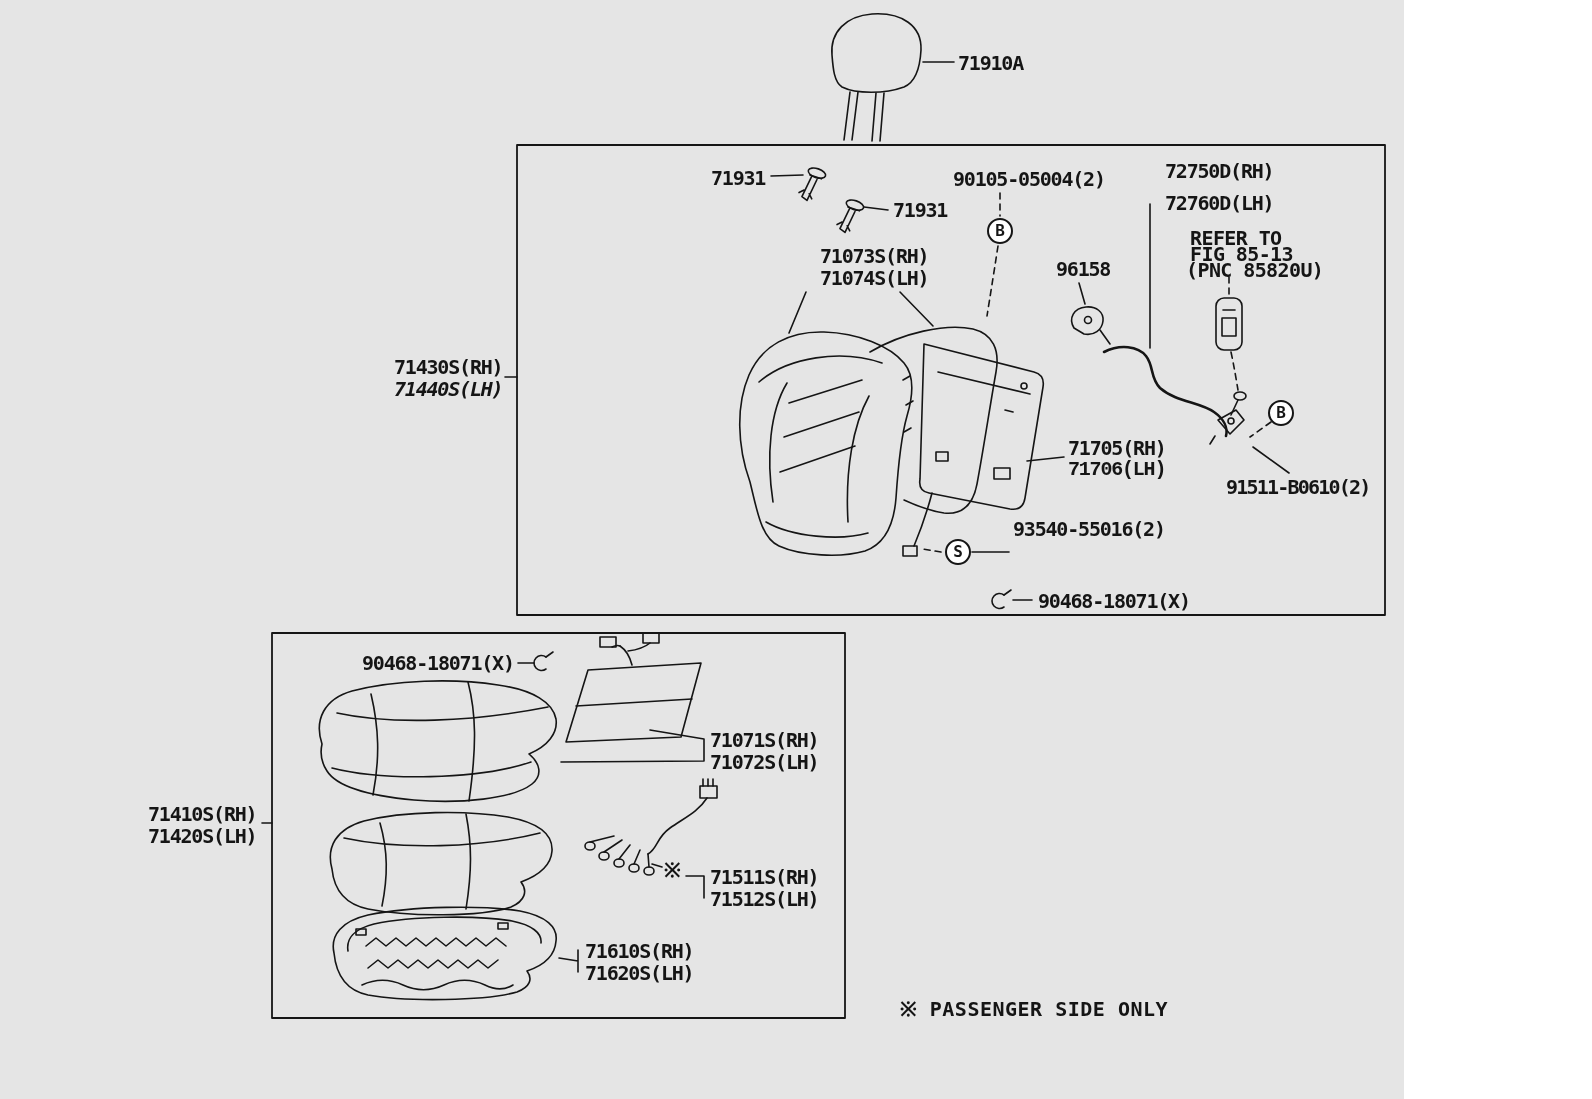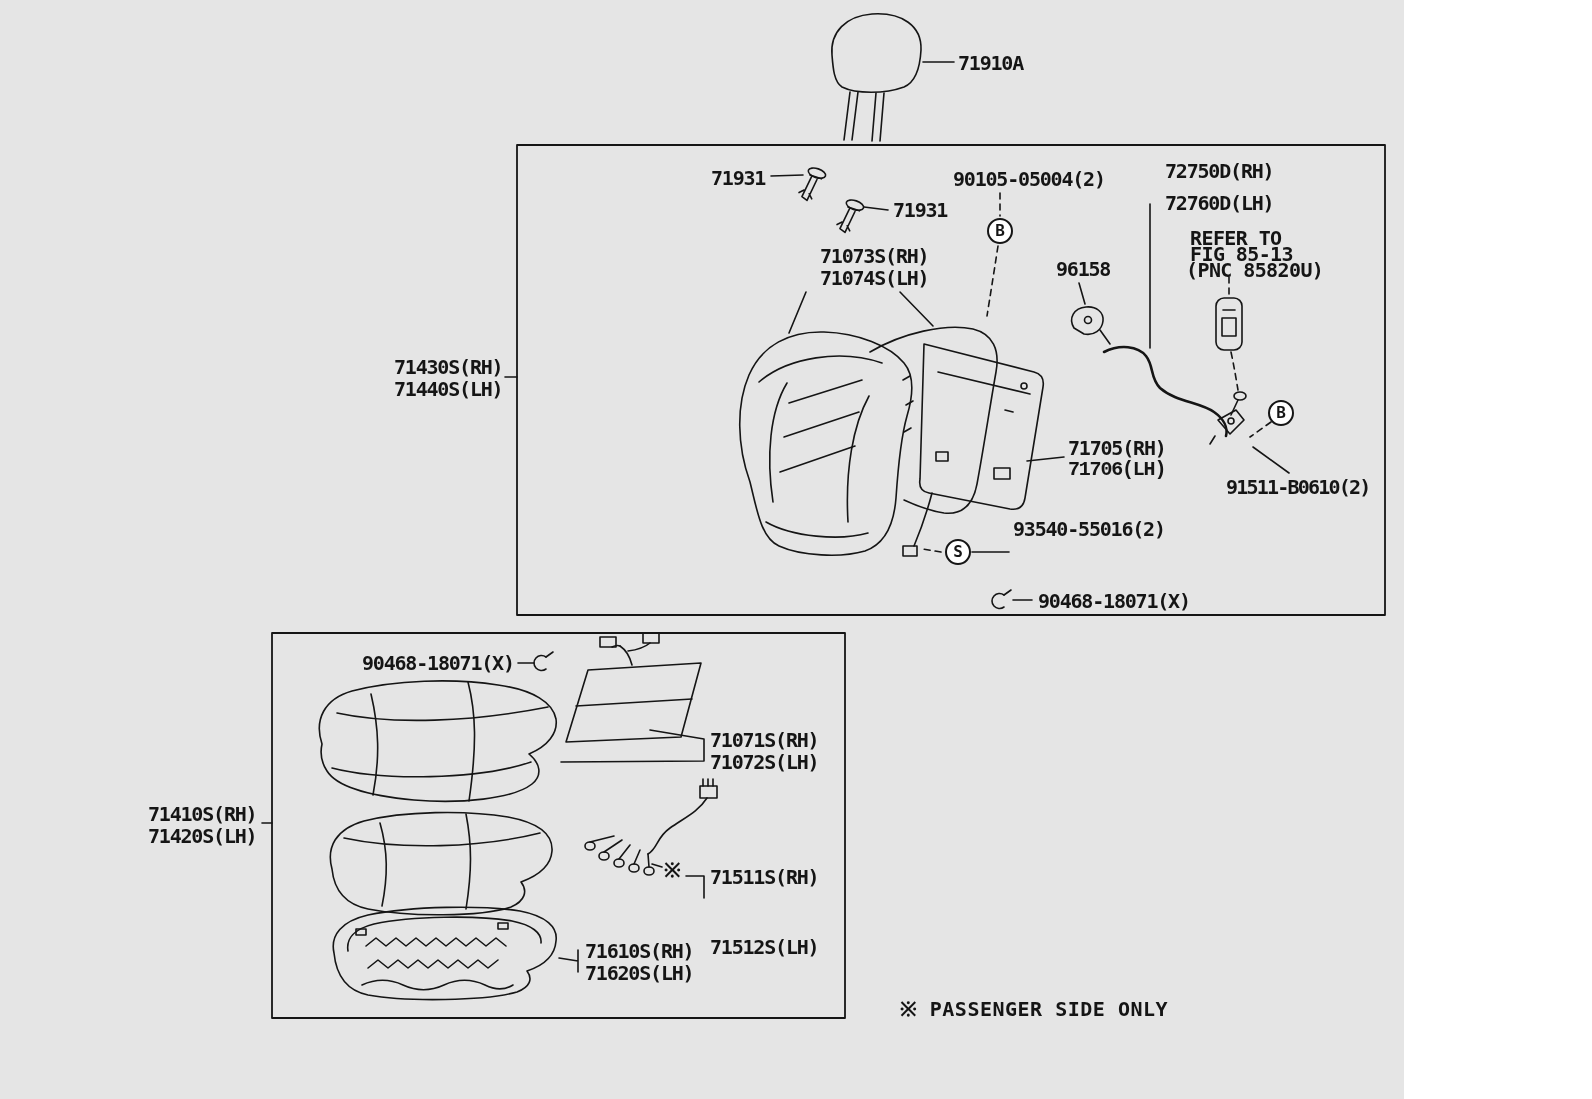--- a/index.html
+++ b/index.html
@@ -197,41 +197,41 @@
   <div class="lbl sm" style="left:1190px;top:230px;">REFER TO</div>
   <div class="lbl sm" style="left:1190px;top:246px;">FIG 85-13</div>
   <div class="lbl sm" style="left:1186px;top:262px;">(PNC 85820U)</div>
 
   <div class="lbl" style="left:820px;top:245px;">71073S(RH)</div>
   <div class="lbl" style="left:820px;top:267px;">71074S(LH)</div>
 
   <div class="lbl" style="left:1056px;top:258px;">96158</div>
 
   <div class="lbl" style="left:394px;top:356px;">71430S(RH)</div>
-  <div class="lbl" style="left:394px;top:378px;">71440S(LH)</div>
+  <div class="lbl" style="left:394px;top:378px;font-style:italic;">71440S(LH)</div>
 
   <div class="lbl" style="left:1068px;top:437px;">71705(RH)</div>
   <div class="lbl" style="left:1068px;top:459px;font-family:Liberation Mono, monospace;">71706(LH)</div>
 
   <div class="lbl tight" style="left:1226px;top:476px;">91511-B0610(2)</div>
 
   <div class="lbl" style="left:1013px;top:518px;">93540-55016(2)</div>
 
   <div class="lbl" style="left:1038px;top:590px;">90468-18071(X)</div>
   <div class="lbl" style="left:362px;top:652px;">90468-18071(X)</div>
 
   <div class="lbl" style="left:710px;top:729px;">71071S(RH)</div>
   <div class="lbl" style="left:710px;top:751px;">71072S(LH)</div>
 
   <div class="lbl" style="left:148px;top:803px;">71410S(RH)</div>
   <div class="lbl" style="left:148px;top:825px;">71420S(LH)</div>
 
   <div class="ast" style="left:664px;top:856px;">※</div>
   <div class="lbl" style="left:710px;top:866px;">71511S(RH)</div>
-  <div class="lbl" style="left:710px;top:888px;margin-top:48px;">71512S(LH)</div>
+  <div class="lbl" style="left:710px;top:888px;">71512S(LH)</div>
 
   <div class="lbl" style="left:585px;top:940px;">71610S(RH)</div>
   <div class="lbl" style="left:585px;top:962px;">71620S(LH)</div>
 
   <div class="circ" style="left:987px;top:218px;">B</div>
   <div class="circ" style="left:1268px;top:400px;">B</div>
   <div class="circ" style="left:945px;top:539px;">S</div>
 
   <div class="lbl wide" style="left:900px;top:998px;">※ PASSENGER SIDE ONLY</div>
   <div class="lbl" style="left:1452px;top:1066px;">711999-A</div>

